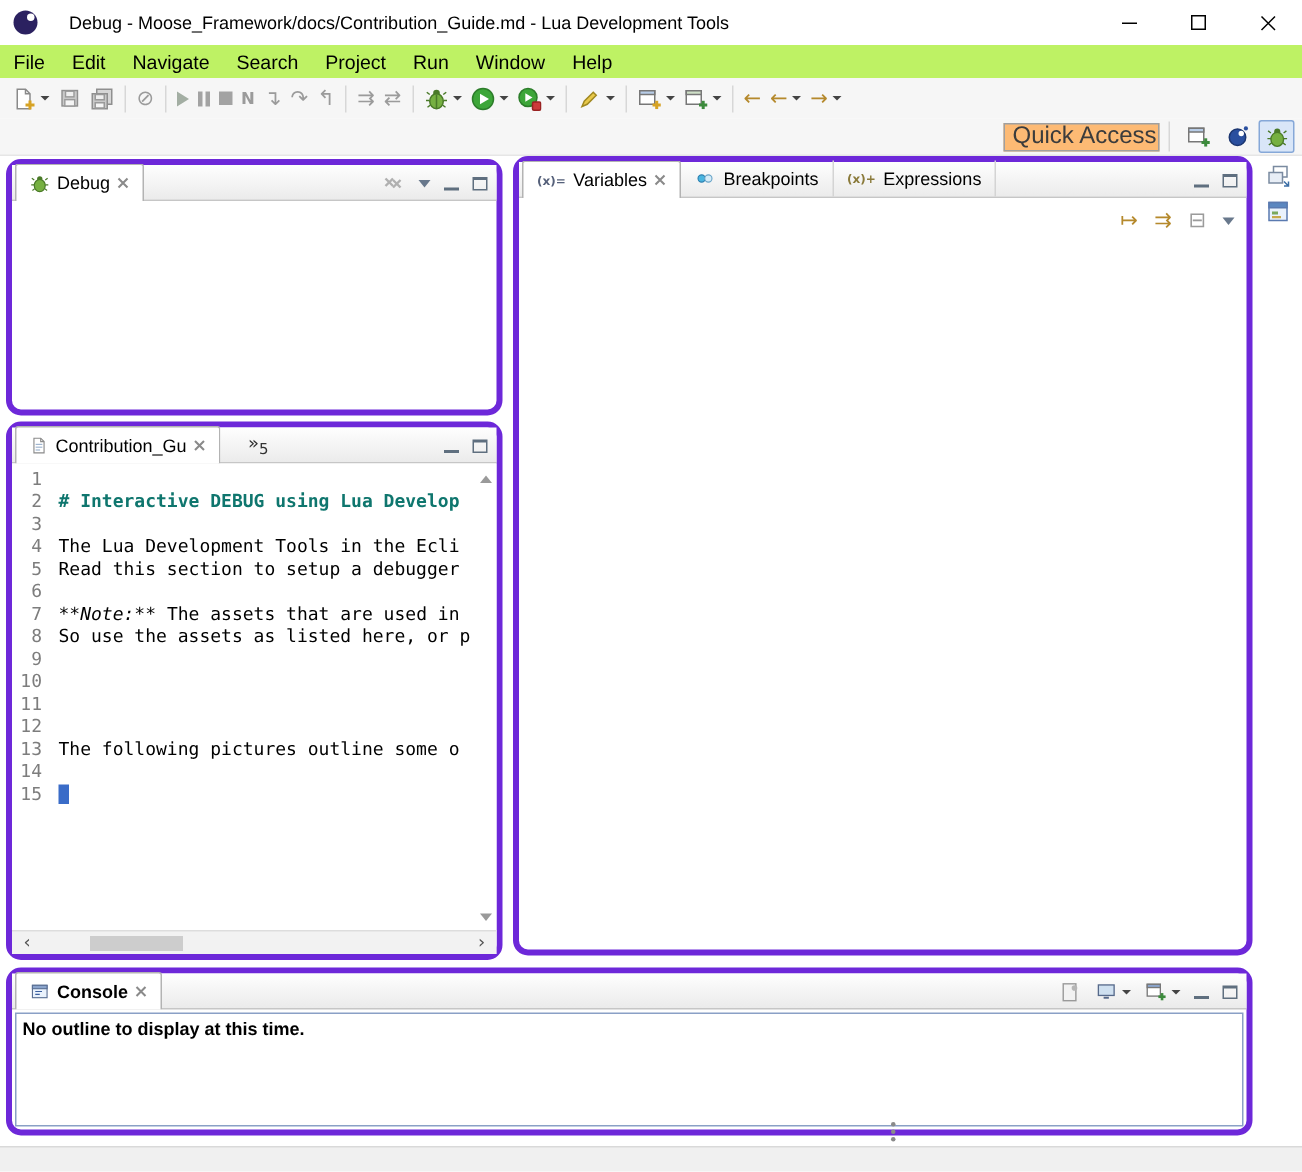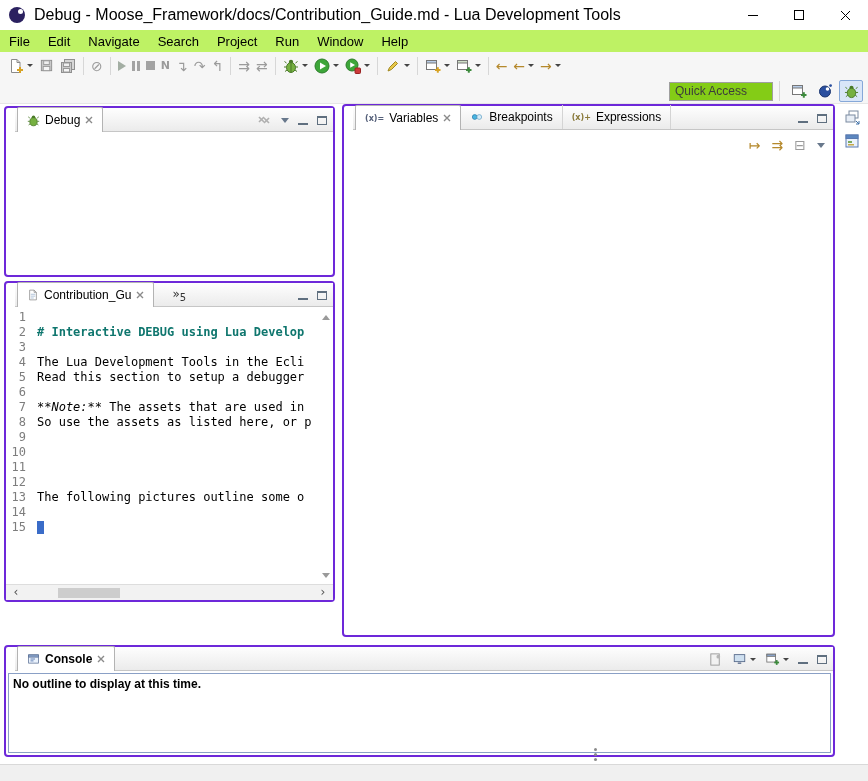--- a/index.html
+++ b/index.html
@@ -7,21 +7,21 @@
   body { position: relative; overflow: hidden; background: #fff; color: #000;
          font-family: "Liberation Sans", sans-serif; }
 
   
   .titlebar { position: absolute; left: 0; top: 0; width: 868px; height: 30px;
               background: #fff; display: flex; align-items: center; }
   .appicon { width: 16px; height: 16px; margin-left: 9px; border-radius: 50%;
              background: #2b2160; position: relative; flex: none; }
   .appicon::after { content: ""; position: absolute; width: 5px; height: 5px;
                     border-radius: 50%; background: #fff; right: 2px; top: 2px; }
-  .wtitle { margin-left: 9px; font-size: 16px; white-space: nowrap; }
+  .wtitle { margin-left: 21px; font-size: 12px; white-space: nowrap; }
   .winctl { position: absolute; right: 0; top: 0; height: 30px; display: flex; }
   .winbtn { width: 46px; height: 30px; display: flex; align-items: center; justify-content: center; }
   .ic-min { width: 10px; height: 1px; background: #000; }
   .ic-max { width: 10px; height: 10px; border: 1px solid #000; }
 
   
   .menubar { position: absolute; left: 0; top: 30px; width: 868px; height: 22px;
              background: #bef264; display: flex; align-items: center; font-size: 13px; }
   .mi { padding: 2px 9px; }
 
@@ -36,45 +36,45 @@
   .tsep { width: 1px; height: 18px; background: #d7d7d7; margin: 0 4px; flex: none; }
   .g { font-family: "DejaVu Sans", sans-serif; font-size: 14px; line-height: 16px; }
   .g.sm { font-size: 11px; font-weight: bold; }
   .gray { color: #9b9b9b; }
   .gold { color: #b5892c; }
   .i-play { width: 0; height: 0; border-top: 5px solid transparent; border-bottom: 5px solid transparent;
             border-left: 8px solid #a3aea3; }
   .i-pause { display: flex; gap: 2px; }
   .i-pause i { width: 3px; height: 10px; background: #a3a3a3; display: block; }
   .i-stop { width: 9px; height: 9px; background: #a3a3a3; }
-  .qa { width: 104px; height: 19px; border: 1px solid #9f9f9f; background: #84cc16; font-size: 12px;
+  .qa { width: 104px; height: 19px; border: 1px solid #9f9f9f; background: #fdba74; font-size: 16px;
         color: #3c3c3c; display: flex; align-items: center; padding-left: 5px; }
   .vsep { width: 1px; height: 20px; background: #d7d7d7; margin: 0 6px; }
   .pbtn { width: 24px; height: 22px; display: flex; align-items: center; justify-content: center;
           margin: 0 1px; border: 1px solid transparent; border-radius: 2px; }
   .pbtn.sel { background: #d9e6f8; border-color: #86a8d8; }
 
   
-  .panel { position: absolute; border: 2px solid #6d28d9; background: #fff; border-radius: 4px; padding-left: 9px; }
+  .panel { position: absolute; border: 4px solid #6d28d9; background: #fff; border-radius: 10px; }
   .phd { height: 24px; background: linear-gradient(#fefefe, #ebebeb); border-bottom: 1px solid #c6c6c6;
          display: flex; align-items: flex-end; position: relative; }
   .tab { display: flex; align-items: center; height: 24px; padding: 0 9px; font-size: 12px; gap: 5px;
          white-space: nowrap; border-right: 1px solid #d4d4d4; }
   .tab.sel { background: #fff; border: 1px solid #b3b3b3; border-bottom: none;
              border-radius: 2px 2px 0 0; margin-left: 2px; margin-bottom: -1px; height: 25px; z-index: 2; }
   .hdicons { position: absolute; right: 6px; top: 0; height: 24px; display: flex; align-items: center; gap: 9px; }
   .vmenu { width: 0; height: 0; border-left: 4px solid transparent; border-right: 4px solid transparent;
            border-top: 5px solid #68788c; }
   .ic-pmin { width: 10px; height: 2px; background: #5f6f7f; margin-top: 8px; }
   .ic-pmax { width: 10px; height: 9px; border: 1px solid #5f6f7f; border-top: 2px solid #5f6f7f; }
   .ovf { font-size: 12px; color: #333; margin-left: 18px; padding-bottom: 3px;
          font-family: "DejaVu Sans", sans-serif; }
 
   #debug-panel   { left: 4px;   top: 106px; width: 331px; height: 171px; }
-  #editor-panel  { left: 4px;   top: 281px; width: 331px; height: 321px; }
+  #editor-panel  { left: 4px;   top: 281px; width: 331px; height: 359px; }
   #vars-panel    { left: 342px; top: 104px; width: 493px; height: 533px; }
   #console-panel { left: 4px;   top: 645px; width: 831px; height: 112px; font-weight: bold; }
 
   
   .ed-body { position: absolute; left: 0; top: 24px; right: 0; bottom: 0; overflow: hidden; background: #fff; }
   .code { position: absolute; left: 0; top: 3px; right: 13px;
           font-family: "DejaVu Sans Mono", monospace; font-size: 12px; }
   .cl { height: 15px; line-height: 15px; white-space: pre; overflow: hidden; display: flex; }
   .ln { width: 31px; text-align: right; padding-right: 11px; color: #7d7d7d; flex: none; }
   .hl { color: #0f766e; font-weight: bold; }

